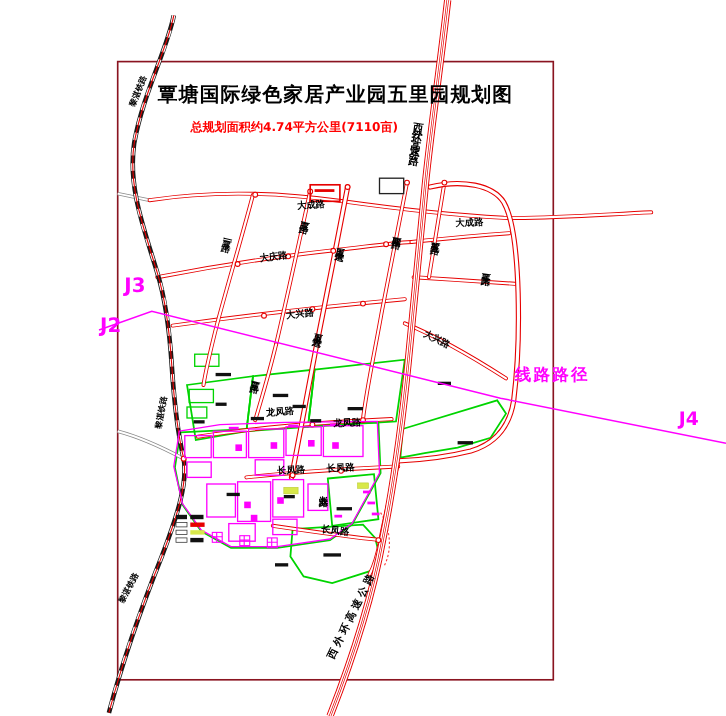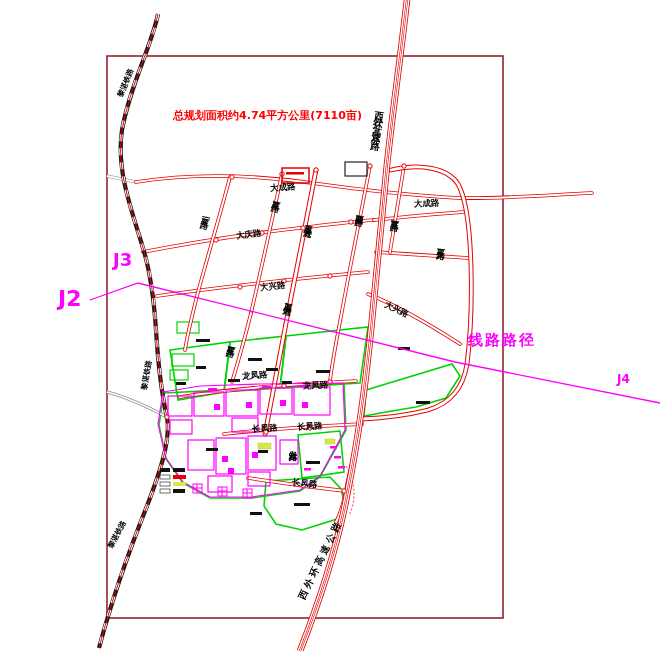--- a/index.html
+++ b/index.html
@@ -235,25 +235,26 @@
       <rect x="173" y="468" width="12" height="4" fill="#111"></rect>
       <rect x="160" y="475" width="10" height="4" fill="#fff" stroke="#333" stroke-width="0.7"></rect>
       <rect x="173" y="475" width="13" height="4" fill="#e60000"></rect>
       <rect x="160" y="482" width="10" height="4" fill="#fff" stroke="#333" stroke-width="0.7"></rect>
       <rect x="173" y="482" width="13" height="4" fill="#d8e84a"></rect>
       <rect x="160" y="489" width="10" height="4" fill="#fff" stroke="#333" stroke-width="0.7"></rect>
       <rect x="173" y="489" width="12" height="4" fill="#111"></rect>
     </g>
   </svg>
 
+  <div class="lbl ctr" style="left:107px;top:78px;width:396px;font-size:18px;letter-spacing:1px;">覃塘国际绿色家居产业园五里园规划图</div>
   <div class="lbl ctr red" style="left:107px;top:110px;width:321px;font-size:11px;">总规划面积约4.74平方公里(7110亩)</div>
 
   <div class="lbl mg" style="left:113px;top:251px;font-size:18px;">J3</div>
-  <div class="lbl mg" style="left:58px;top:288px;font-size:22px;">J2</div>
-  <div class="lbl mg" style="left:617px;top:373px;font-size:12px;">J4</div>
+  <div class="lbl mg" style="left:91px;top:288px;font-size:18px;">J2</div>
+  <div class="lbl mg" style="left:617px;top:373px;font-size:17px;">J4</div>
   <div class="lbl mg" style="left:468px;top:333px;font-size:15px;letter-spacing:2px;">线路路径</div>
 
   <div class="lbl" style="left:270px;top:183px;transform:rotate(-4deg);">大成路</div>
   <div class="lbl" style="left:414px;top:199px;transform:rotate(-2deg);">大成路</div>
   <div class="lbl" style="left:236px;top:230px;transform:rotate(-7deg);">大庆路</div>
   <div class="lbl" style="left:260px;top:282px;transform:rotate(-6deg);">大兴路</div>
   <div class="lbl" style="left:384px;top:305px;transform:rotate(26deg);">大兴路</div>
   <div class="lbl" style="left:242px;top:371px;transform:rotate(-4deg);">龙凤路</div>
   <div class="lbl" style="left:303px;top:381px;transform:rotate(-2deg);">龙凤路</div>
   <div class="lbl" style="left:252px;top:424px;transform:rotate(-3deg);">长凤路</div>

